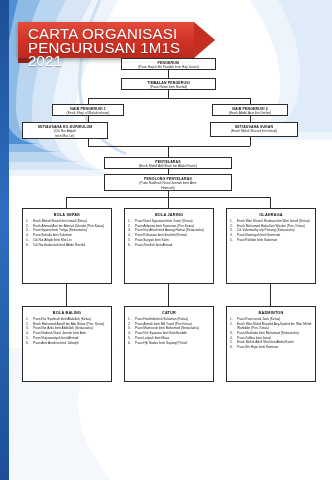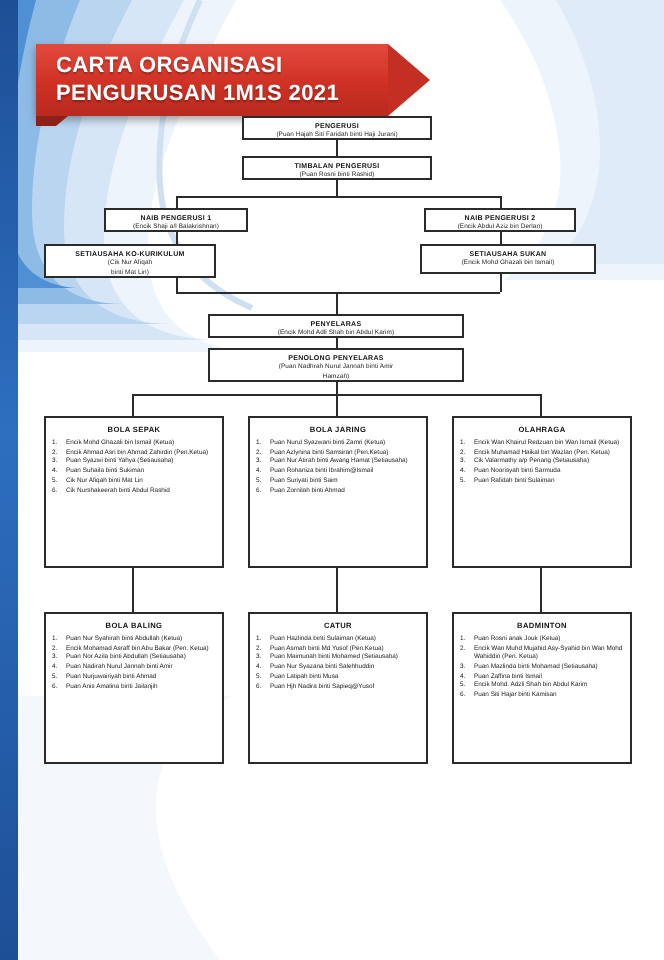--- a/index.html
+++ b/index.html
@@ -35,21 +35,21 @@
     position:absolute;left:176px;top:0;width:0;height:0;
     border-top:18px solid transparent;border-bottom:18px solid transparent;
     border-left:21px solid #c52f23;
   }
   .banner-fold{
     position:absolute;left:0px;top:36px;width:10px;height:0;
     border-top:5px solid #8d2018;border-right:6px solid transparent;
   }
   .banner h1{
     position:relative;margin:0;padding:5px 0 0 10px;
-    color:#fff;font-size:11px;font-weight:bold;line-height:13.5px;
+    color:#fff;font-size:15px;font-weight:normal;line-height:13.5px;
     letter-spacing:.2px;text-shadow:0 1px 1px rgba(0,0,0,.3);
   }
   .banner h1 .l2{display:block;}
 
   
   .chart{position:absolute;left:0;top:0;width:332px;height:480px;z-index:6;}
   .box{
     position:absolute;background:#ffffff;border:.6px solid #2b2b2b;
     box-sizing:border-box;text-align:center;
     padding:1.5px 2px;overflow:hidden;

